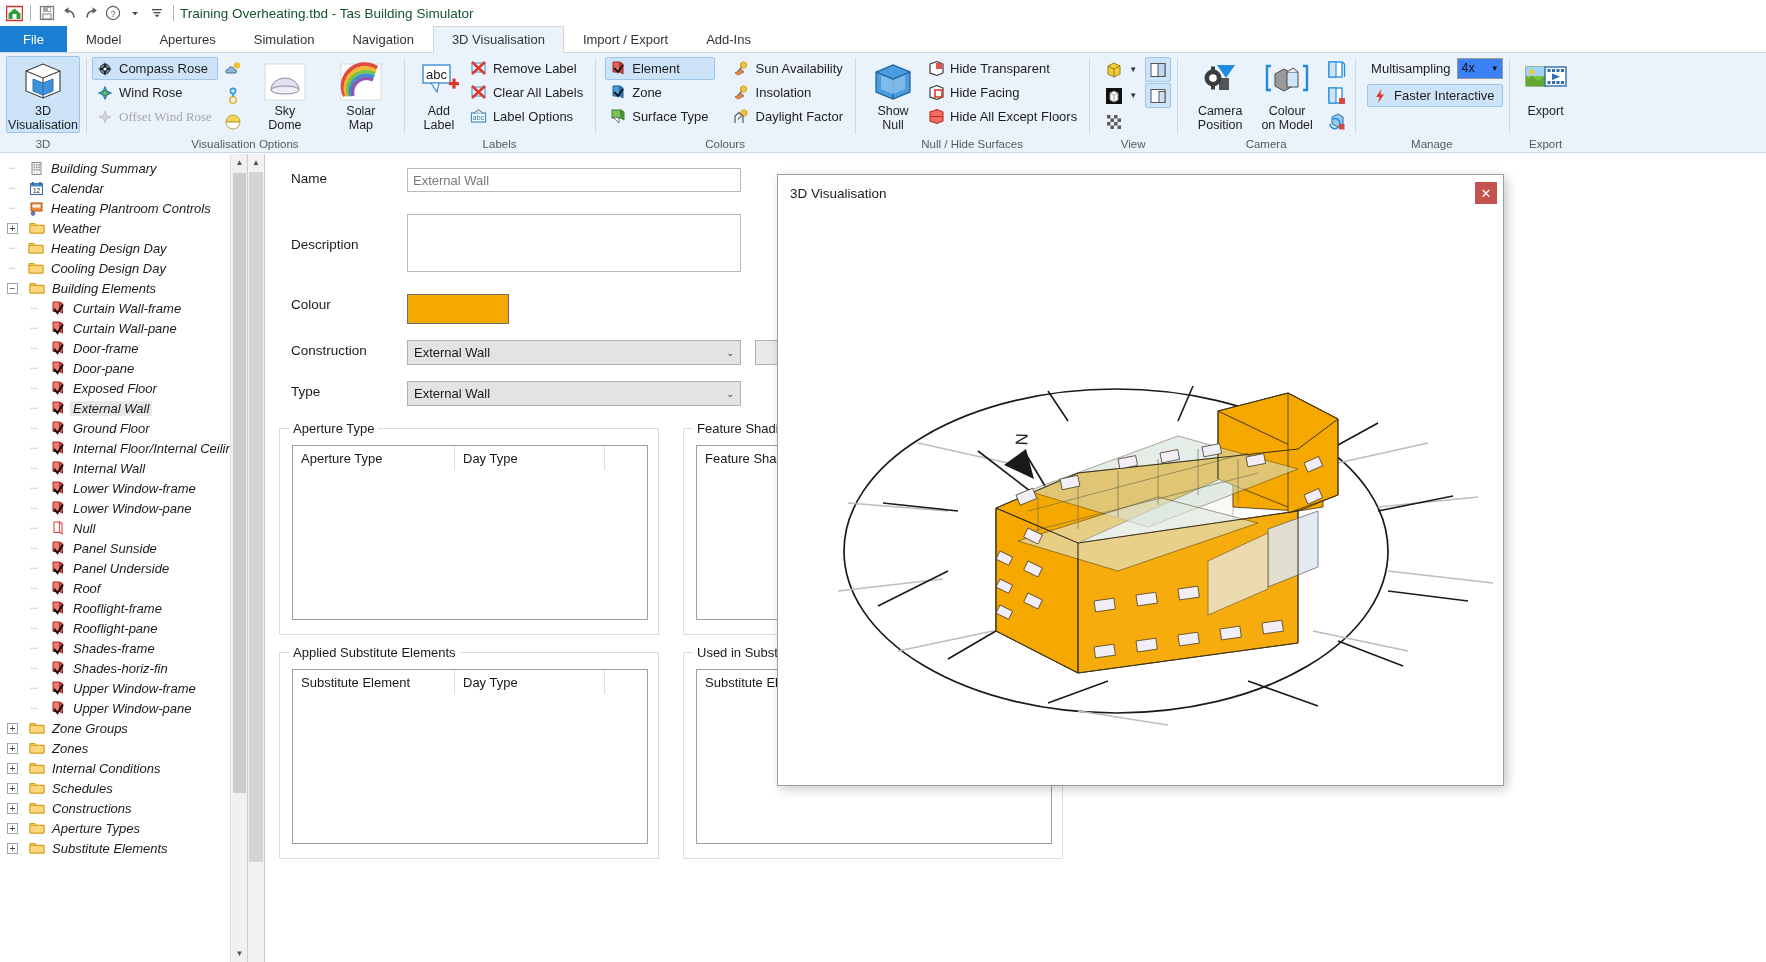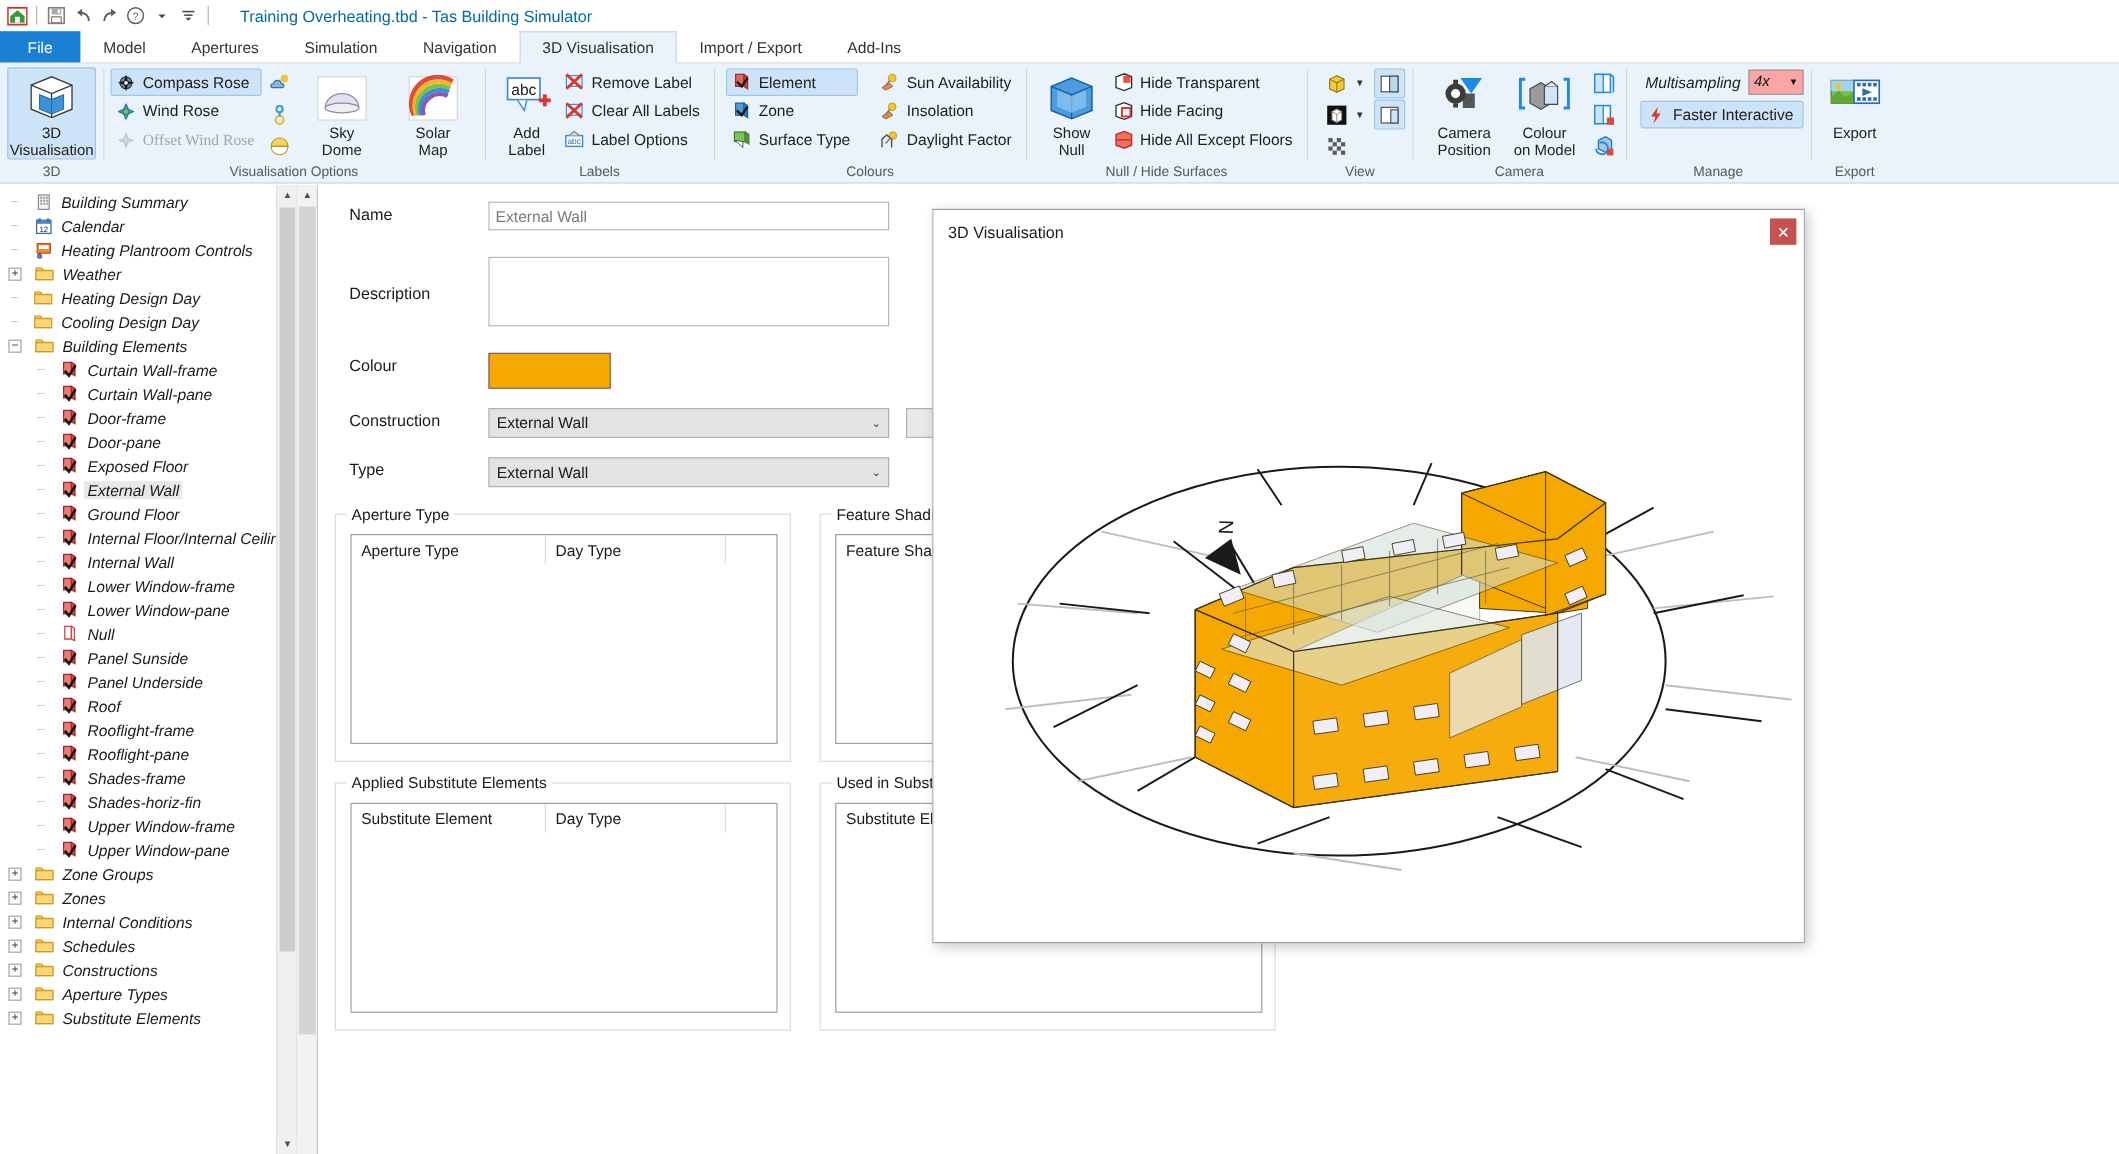--- a/index.html
+++ b/index.html
@@ -19,21 +19,21 @@
     position: absolute; top: 0; left: 0; width: 1766px; height: 26px;
     background: #ffffff;
     display: flex; align-items: center; gap: 2px; padding-left: 4px;
   }
   .qat-icon {
     width: 20px; height: 20px; display: inline-flex;
     align-items: center; justify-content: center;
   }
   .qat-sep { width: 1px; height: 16px; background: #b5b5b5; margin: 0 4px; }
   .title-text {
-    font-size: 13.5px; color: #0369a1; margin-left: 20px; white-space: nowrap;
+    font-size: 13.5px; color: #14532d; margin-left: 0; white-space: nowrap;
   }
 
   
   .tabstrip {
     position: absolute; top: 26px; left: 0; width: 1766px; height: 27px;
     background: #ffffff; display: flex; align-items: stretch;
     border-bottom: 1px solid #d4d4d4;
   }
   .tab {
     padding: 0 18px; display: flex; align-items: center;
@@ -90,24 +90,24 @@
   .ico { width: 18px; height: 18px; flex: none; display: inline-flex; align-items: center; justify-content: center; }
   .ico svg { display: block; }
 
   .iconcell {
     width: 26px; height: 25px; display: flex; align-items: center; justify-content: center;
     border: 1px solid transparent; border-radius: 2px; cursor: default;
   }
   .iconcell.sel { background: #cde3f7; border-color: #9fc6e8; }
   .drop-caret { font-size: 8px; color: #333; padding: 0 2px; }
 
-  .combo-row { display: flex; align-items: center; gap: 6px; height: 24px; padding-left: 4px; font-style: italic; }
+  .combo-row { display: flex; align-items: center; gap: 6px; height: 24px; padding-left: 4px; }
   .combo-label { font-size: 13px; color: #1d1d1d; }
   .combo {
-    width: 46px; height: 21px; background: #fca5a5; border: 1px solid #9a9a9a;
+    width: 46px; height: 21px; background: #3b82f6; border: 1px solid #9a9a9a;
     display: flex; align-items: center; justify-content: space-between;
     padding: 0 3px 0 4px; font-size: 12.5px; color: #111;
   }
 
   
   .treepane {
     position: absolute; left: 0; top: 154px; width: 248px; bottom: 0;
     background: #fff; border-right: 1px solid #cfcfcf; overflow: hidden;
   }
   .treescroll {

